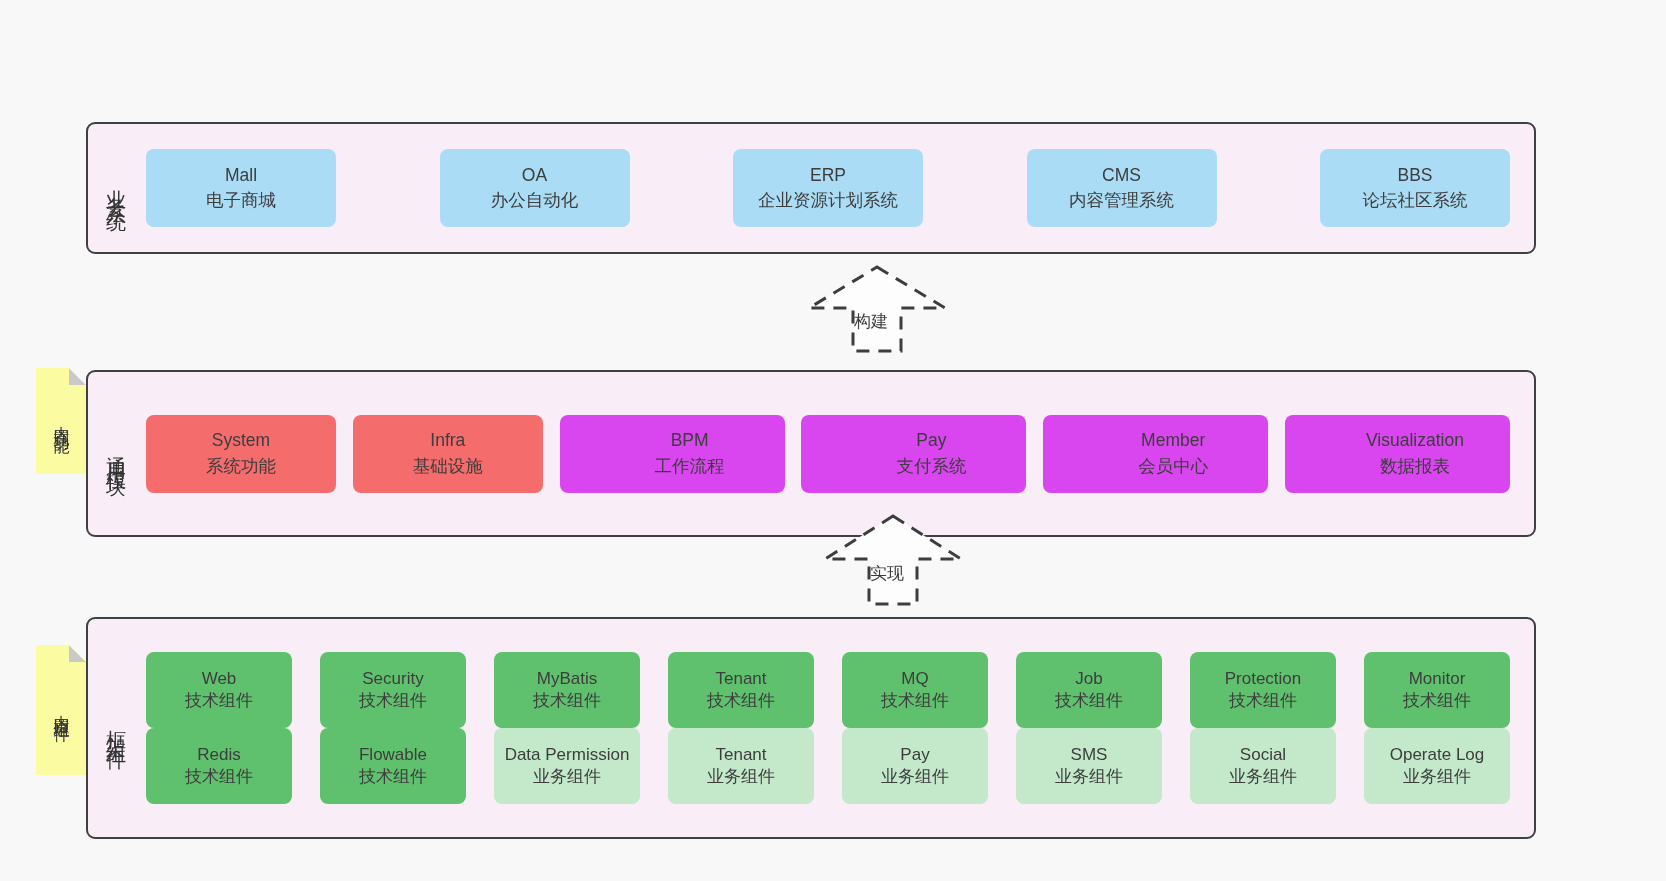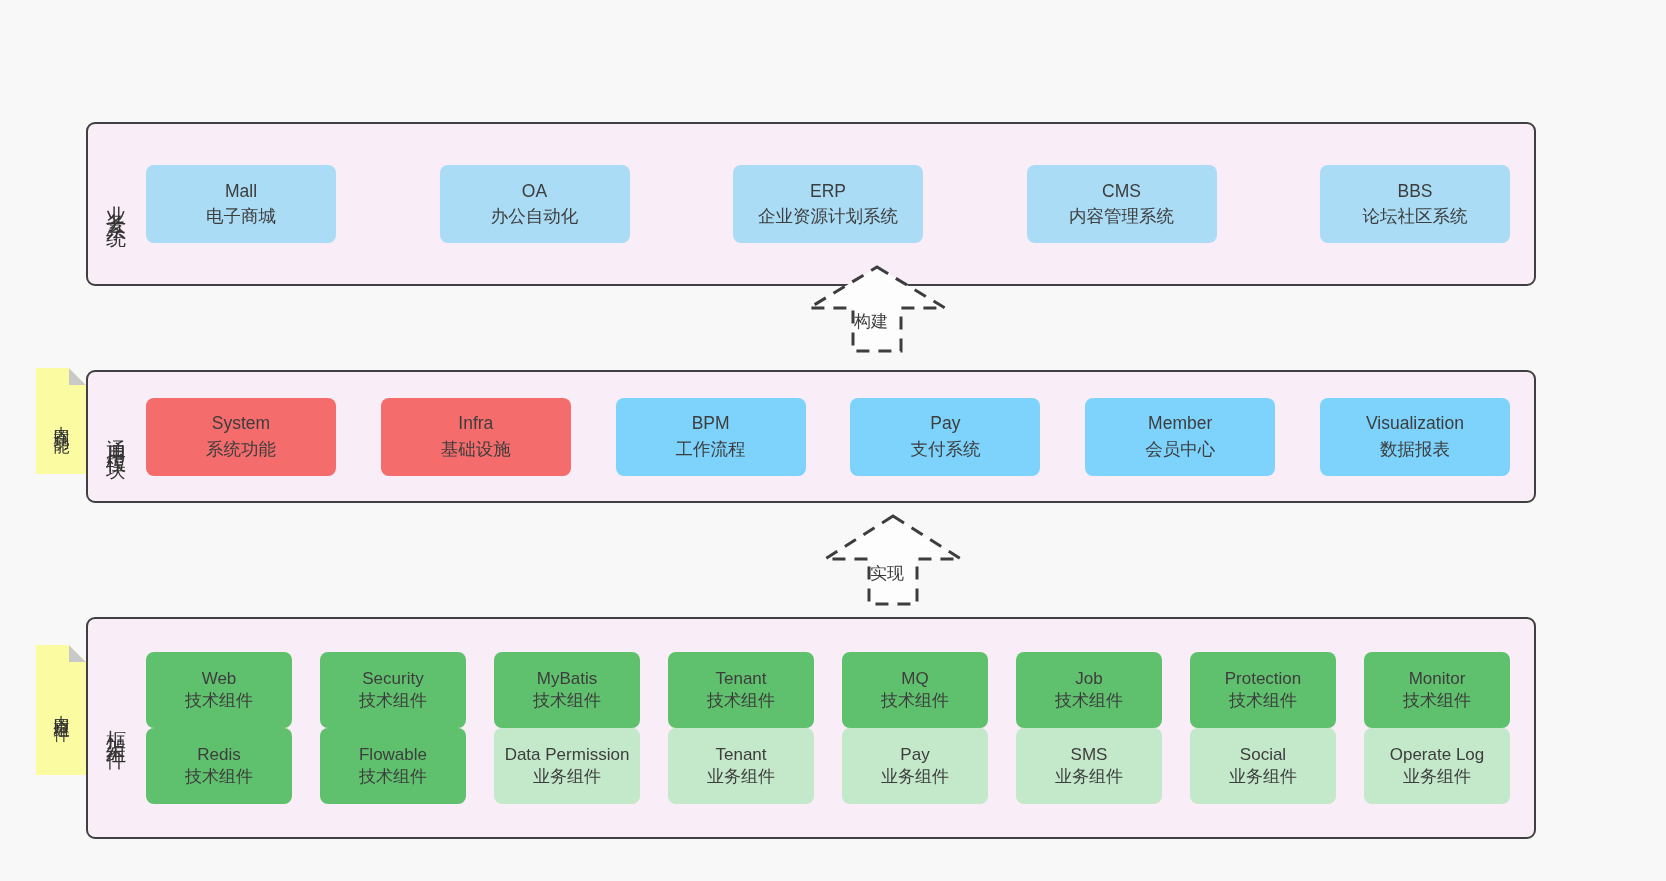--- a/index.html
+++ b/index.html
@@ -14,22 +14,22 @@
 
   
   .layer {
     position:absolute; left:86px; width:1450px;
     background:#f9eef7;
     border:2px solid #404040;
     border-radius:9px;
     box-sizing:border-box;
     display:flex;
   }
-  #layer-business  { top:122px; height:164px; }
-  #layer-modules   { top:370px; height:133px; }
+  #layer-business  { top:122px; height:132px; }
+  #layer-modules   { top:370px; height:167px; }
   #layer-framework { top:617px; height:222px; }
 
   .layer-label {
     width:58px; flex:0 0 58px;
     display:flex; align-items:center; justify-content:center;
     writing-mode:vertical-rl; text-orientation:upright;
     font-size:20px; letter-spacing:7px; color:#333;
   }
 
   .boxes-row {
@@ -49,21 +49,21 @@
     display:flex; flex-direction:column;
     align-items:center; justify-content:center;
     text-align:center;
     font-size:17.5px; line-height:1.45;
   }
   .box.small { width:146px; height:76px; font-size:17px; line-height:1.3; }
   .box .t, .box .s { pointer-events:none; }
 
   .blue       { background:#aadcf5; }
   .red        { background:#f56c6c; }
-  .pink       { background:#7dd3fc; }
+  .pink       { background:#d946ef;padding-left:35px; }
   .green      { background:#5fc16d; }
   .lightgreen { background:#c3e8ca; }
 
   
   .side-tag {
     position:absolute; left:36px; width:50px;
     background:#fbfba2;
     clip-path:polygon(0 0, calc(100% - 17px) 0, 100% 17px, 100% 100%, 0 100%);
     display:flex; align-items:center; justify-content:center;
   }

